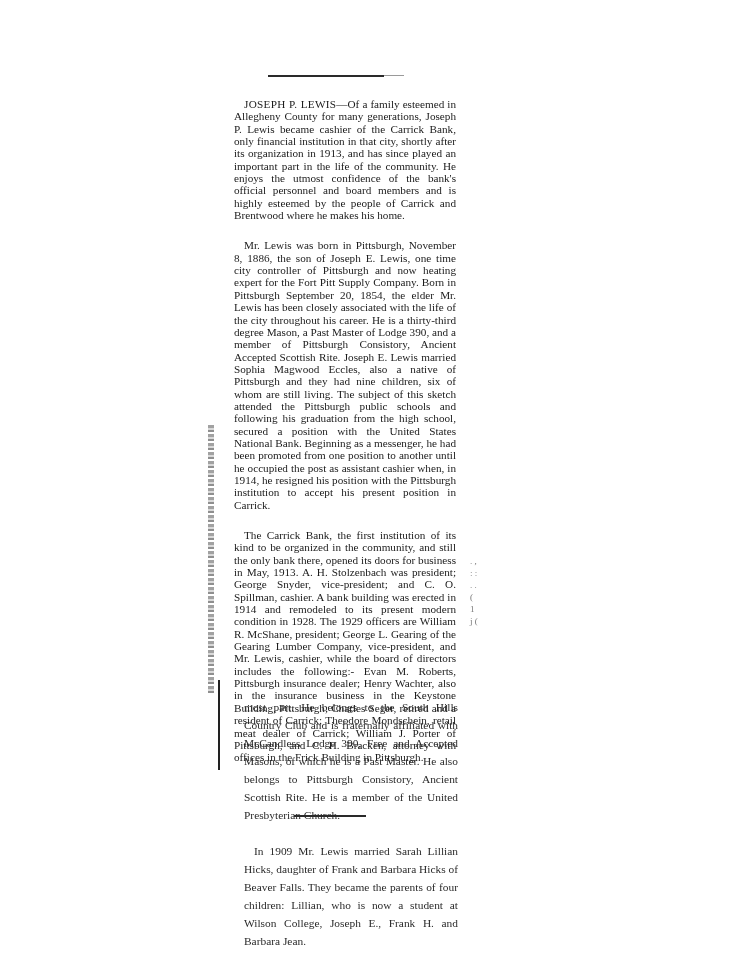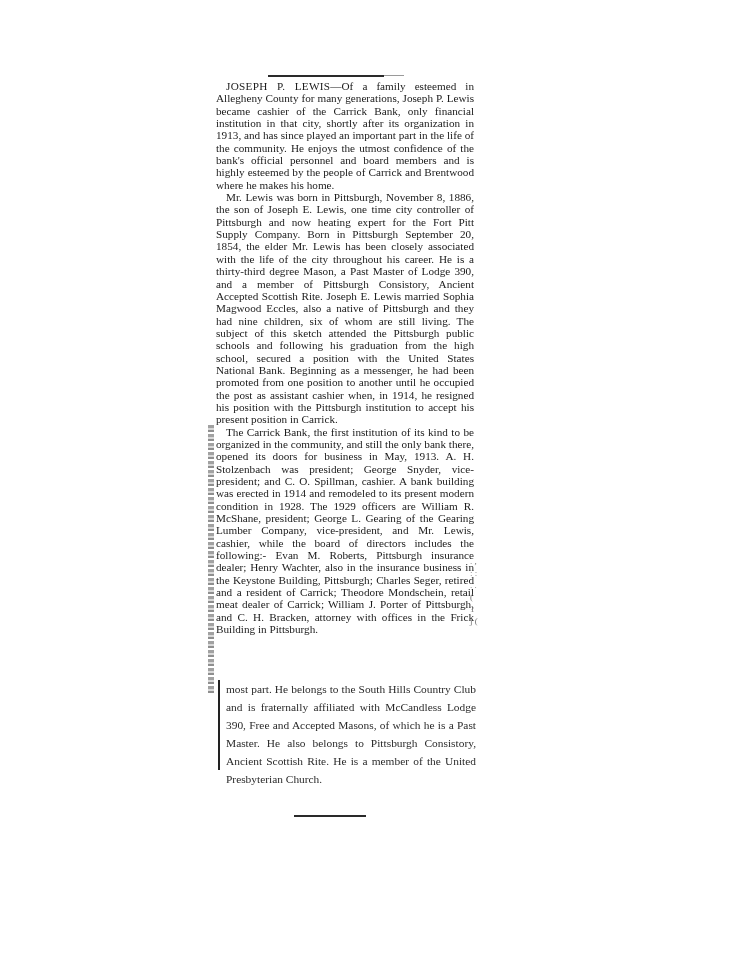--- a/index.html
+++ b/index.html
@@ -12,21 +12,21 @@
     }
     .rule.top { left: 268px; top: 75px; width: 116px; }
     .rule.top-faint { left: 384px; top: 75px; width: 20px; height: 1px; background: #9a9a9a; }
     .rule.bottom { left: 294px; top: 815px; width: 72px; }
     .col {
       position: absolute; left: 216px; width: 258px;
       font-size: 11.2px; line-height: 12.35px; text-align: justify;
     }
     .col.upper { top: 80px; }
     .col.lower { top: 680px; left: 226px; width: 250px; font-size: 11.4px; line-height: 18px; color: #2a2a2a; }
-    .col p { margin: 0; text-indent: 10px; font-family: Liberation Serif, serif; }
+    .col p { margin: 18px; text-indent: 10px; font-family: Liberation Serif, serif; }
     .col .lead { font-variant: small-caps; letter-spacing: 0.3px; }
     .margin-smear {
       position: absolute; left: 208px; top: 425px; width: 6px; height: 270px;
       background: repeating-linear-gradient(180deg, #555 0 3px, #bbb 3px 5px, #333 5px 7px, transparent 7px 9px);
       opacity: 0.55;
     }
     .margin-bar {
       position: absolute; left: 218px; top: 680px; width: 2px; height: 90px; background: #222;
     }
     .rmarks {
@@ -47,15 +47,16 @@
   <p>Mr. Lewis was born in Pittsburgh, November 8, 1886, the son of Joseph E. Lewis, one time city controller of Pittsburgh and now heating expert for the Fort Pitt Supply Company. Born in Pittsburgh September 20, 1854, the elder Mr. Lewis has been closely associated with the life of the city throughout his career. He is a thirty-third degree Mason, a Past Master of Lodge 390, and a member of Pittsburgh Consistory, Ancient Accepted Scottish Rite. Joseph E. Lewis married Sophia Magwood Eccles, also a native of Pittsburgh and they had nine children, six of whom are still living. The subject of this sketch attended the Pittsburgh public schools and following his graduation from the high school, secured a position with the United States National Bank. Beginning as a messenger, he had been promoted from one position to another until he occupied the post as assistant cashier when, in 1914, he resigned his position with the Pittsburgh institution to accept his present position in Carrick.</p>
   <p>The Carrick Bank, the first institution of its kind to be organized in the community, and still the only bank there, opened its doors for business in May, 1913. A. H. Stolzenbach was president; George Snyder, vice-president; and C. O. Spillman, cashier. A bank building was erected in 1914 and remodeled to its present modern condition in 1928. The 1929 officers are William R. McShane, president; George L. Gearing of the Gearing Lumber Company, vice-president, and Mr. Lewis, cashier, while the board of directors includes the following:- Evan M. Roberts, Pittsburgh insurance dealer; Henry Wachter, also in the insurance business in the Keystone Building, Pittsburgh; Charles Seger, retired and a resident of Carrick; Theodore Mondschein, retail meat dealer of Carrick; William J. Porter of Pittsburgh, and C. H. Bracken, attorney with offices in the Frick Building in Pittsburgh.</p>
 </div>
 
 <div class="rmarks">. , : : . . ( 1 j (</div>
 
 <div class="margin-bar"></div>
 
 <div class="col lower">
   <p style="text-indent:0">most part. He belongs to the South Hills Country Club and is fraternally affiliated with McCandless Lodge 390, Free and Accepted Masons, of which he is a Past Master. He also belongs to Pittsburgh Consistory, Ancient Scottish Rite. He is a member of the United Presbyterian Church.</p>
+  <p>In 1909 Mr. Lewis married Sarah Lillian Hicks, daughter of Frank and Barbara Hicks of Beaver Falls. They became the parents of four children: Lillian, who is now a student at Wilson College, Joseph E., Frank H. and Barbara Jean.</p>
 </div>
 
 <div class="rule bottom"></div>
 
 </body></html>

